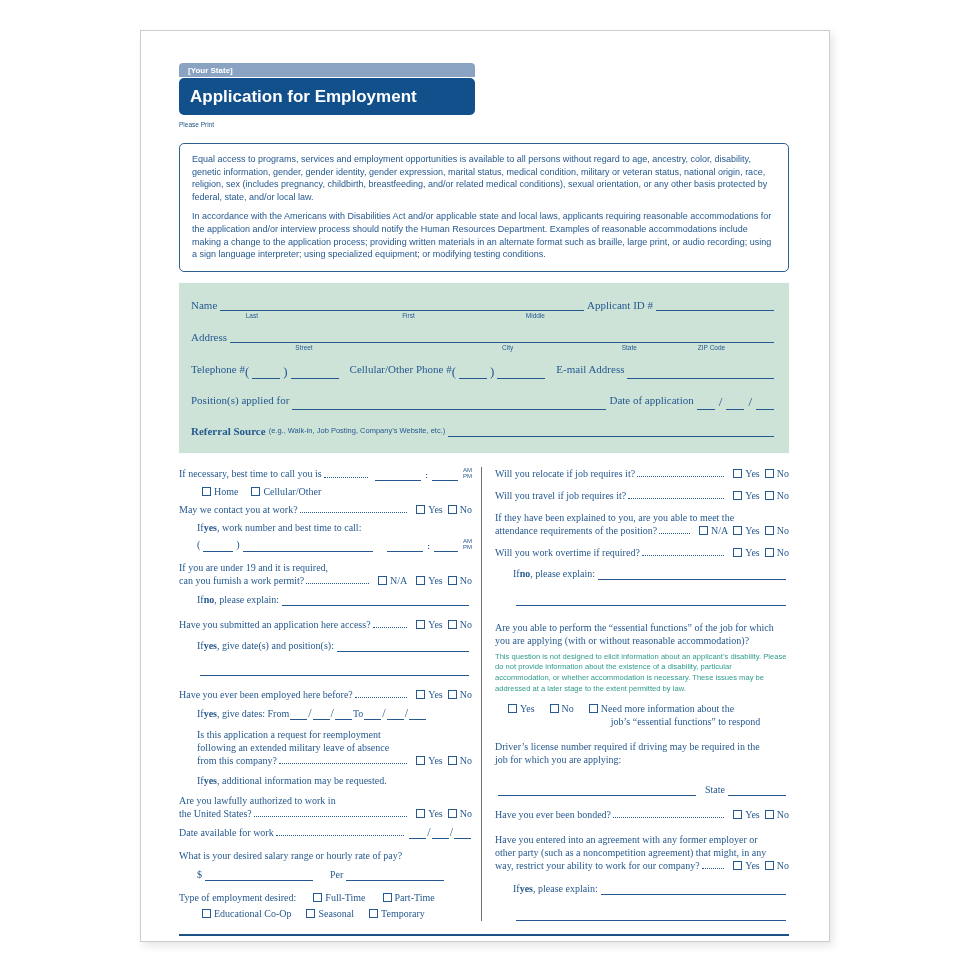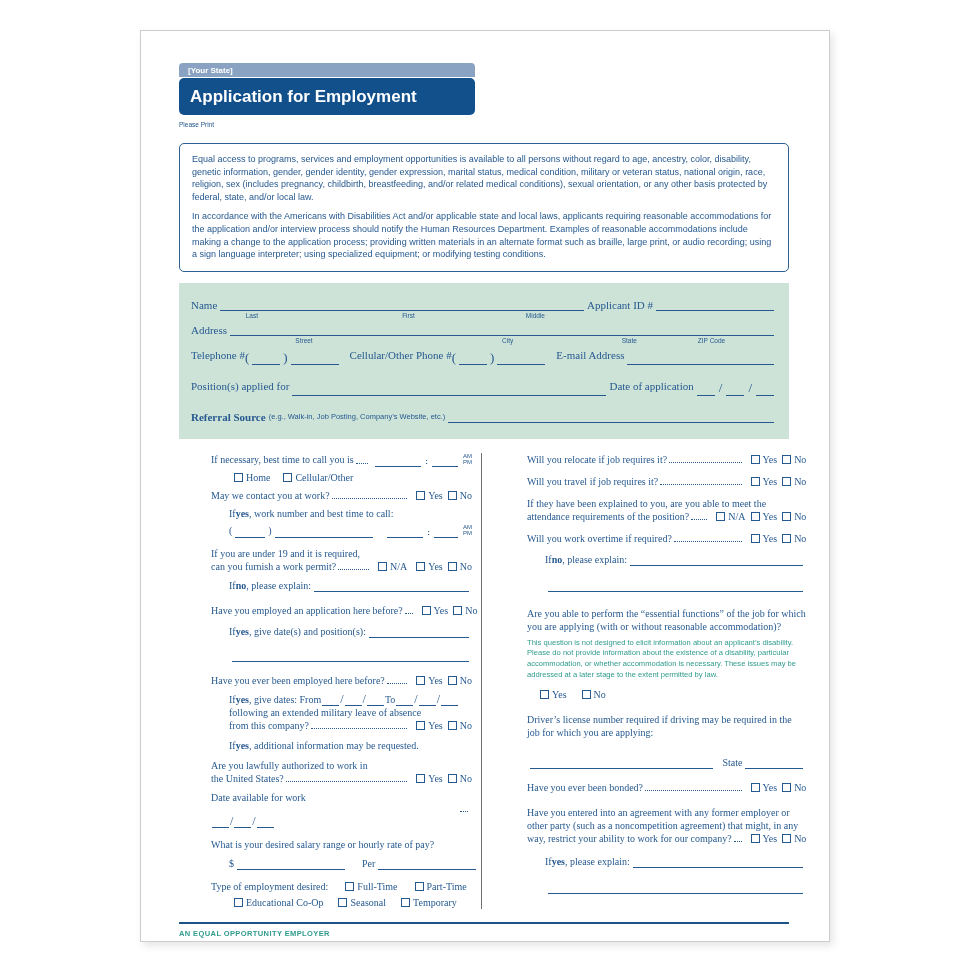--- a/index.html
+++ b/index.html
@@ -31,41 +31,41 @@
     margin-top: 15px; border: 1.5px solid #2d6090; border-radius: 5px;
     padding: 9px 12px 10px 12px; color: #26598f;
     font: 9px/1.4 "Liberation Sans", sans-serif;
   }
   .notice p + p { margin-top: 7px; }
 
   
   .green { margin-top: 11px; background: #cde3d8; padding: 6px 12px 16px 12px; color: #26598f; }
   .grow { display: flex; align-items: baseline; margin-top: 15px; font-size: 11px; white-space: nowrap; }
   .grow.first { margin-top: 10px; }
-  .grow.subsrow { margin-top: 13px; }
+  .grow.subsrow { margin-top: 20px; }
   .glabel { flex: 0 0 auto; }
   .glabel.ml { margin-left: 8px; }
   .gfill {
     display: inline-block; border-bottom: 1px solid #26598f;
     height: 11px; align-self: flex-end; margin: 0 3px;
   }
   .gfill.flex { flex: 1 1 auto; }
   .gfill.rel { position: relative; }
   .sub { position: absolute; top: 12px; font: 6.5px "Liberation Sans", sans-serif; font-style: normal; color: #26598f; }
   .paren { font-size: 13px; align-self: flex-end; position: relative; top: 1px; }
   .slash { font-size: 13px; margin: 0 1px; align-self: flex-end; }
   .hint { font: 7.5px "Liberation Sans", sans-serif; margin-left: 3px; align-self: center; }
   .greenbold { font-weight: bold; }
 
   
   .cols { display: flex; margin-top: 14px; min-height: 452px; color: #26598f; }
   .colL { width: 302px; padding-right: 9px; }
   .colR { flex: 1; border-left: 1px solid #6e6e6e; padding-left: 13px; }
 
-  .row { display: flex; align-items: baseline; font-size: 10px; line-height: 13px; white-space: nowrap; margin-left: 32px; }
+  .row { display: flex; align-items: baseline; font-size: 10px; line-height: 13px; white-space: nowrap; }
   .row .tx { flex: 0 0 auto; }
   .dots { flex: 1 1 8px; min-width: 8px; border-bottom: 1.6px dotted #26598f; align-self: flex-end; margin: 0 4px 3px 2px; }
   .fill { flex: 1 1 14px; min-width: 14px; border-bottom: 1px solid #26598f; align-self: flex-end; height: 10px; margin: 0 3px; }
   .colon { font: bold 8px "Liberation Sans", sans-serif; align-self: flex-end; margin: 0 1px 1px 1px; }
   .ampm { display: inline-flex; flex-direction: column; font: 6px/6.5px "Liberation Sans", sans-serif; align-self: flex-end; margin: 0 0 1px 2px; }
   .gap { flex: 0 0 auto; display: inline-block; }
   .cb { flex: 0 0 auto; display: inline-flex; align-items: baseline; margin-left: 5px; cursor: pointer; }
   .box { width: 9px; height: 9px; border: 1.1px solid #26598f; background: #fff; display: inline-block; margin-right: 3px; position: relative; top: 1px; flex: 0 0 auto; }
   .cb2lines { display: inline-block; white-space: nowrap; line-height: 12.5px; }
   .cb2lines .l2 { padding-left: 10px; }
@@ -230,21 +230,21 @@
               <span>No</span>
             </label>
           </div>
           <div class="row" style="margin-top: 6px; padding-left: 18px;">
             <span class="tx">If </span>
             <b class="tx">no</b>
             <span class="tx">, please explain:</span>
             <span class="fill"></span>
           </div>
           <div class="row" style="margin-top: 12px;">
-            <span class="tx">Have you employed an application here before? </span>
+            <span class="tx">Have you submitted an application here access? </span>
             <span class="dots"></span>
             <label class="cb">
               <span class="box"></span>
               <span>Yes</span>
             </label>
             <label class="cb">
               <span class="box"></span>
               <span>No</span>
             </label>
           </div>
@@ -282,20 +282,23 @@
             </span>
             <span class="tx"> To</span>
             <span class="dateslash">
               <span class="dfill"></span>
               <span class="dslash">/</span>
               <span class="dfill"></span>
               <span class="dslash">/</span>
               <span class="dfill"></span>
             </span>
           </div>
+          <div class="row" style="margin-top: 8px; padding-left: 18px;">
+            <span class="tx">Is this application a request for reemployment</span>
+          </div>
           <div class="row" style="padding-left: 18px;">
             <span class="tx">following an extended military leave of absence</span>
           </div>
           <div class="row" style="padding-left: 18px;">
             <span class="tx">from this company?</span>
             <span class="dots"></span>
             <label class="cb">
               <span class="box"></span>
               <span>Yes</span>
             </label>
@@ -317,21 +320,21 @@
             <span class="dots"></span>
             <label class="cb">
               <span class="box"></span>
               <span>Yes</span>
             </label>
             <label class="cb">
               <span class="box"></span>
               <span>No</span>
             </label>
           </div>
-          <div class="row" style="margin-top: 6px; flex-direction: column;">
+          <div class="row" style="margin-top: 6px;">
             <span class="tx">Date available for work </span>
             <span class="dots"></span>
             <span class="dateslash">
               <span class="dfill"></span>
               <span class="dslash">/</span>
               <span class="dfill"></span>
               <span class="dslash">/</span>
               <span class="dfill"></span>
             </span>
           </div>
@@ -451,20 +454,27 @@
             <label class="cb">
               <span class="box"></span>
               <span>Yes</span>
             </label>
             <span class="gap" style="width: 10px;"></span>
             <label class="cb">
               <span class="box"></span>
               <span>No</span>
             </label>
             <span class="gap" style="width: 10px;"></span>
+            <label class="cb">
+              <span class="box"></span>
+              <span class="cb2lines">
+                <div>Need more information about the</div>
+                <div class="l2">job’s “essential functions” to respond</div>
+              </span>
+            </label>
           </div>
           <div class="row" style="margin-top: 12px;">
             <span class="tx">Driver’s license number required if driving may be required in the</span>
           </div>
           <div class="row">
             <span class="tx">job for which you are applying:</span>
           </div>
           <div class="row" style="margin-top: 17px;">
             <span class="fill"></span>
             <span class="gap" style="width: 6px;"></span>

